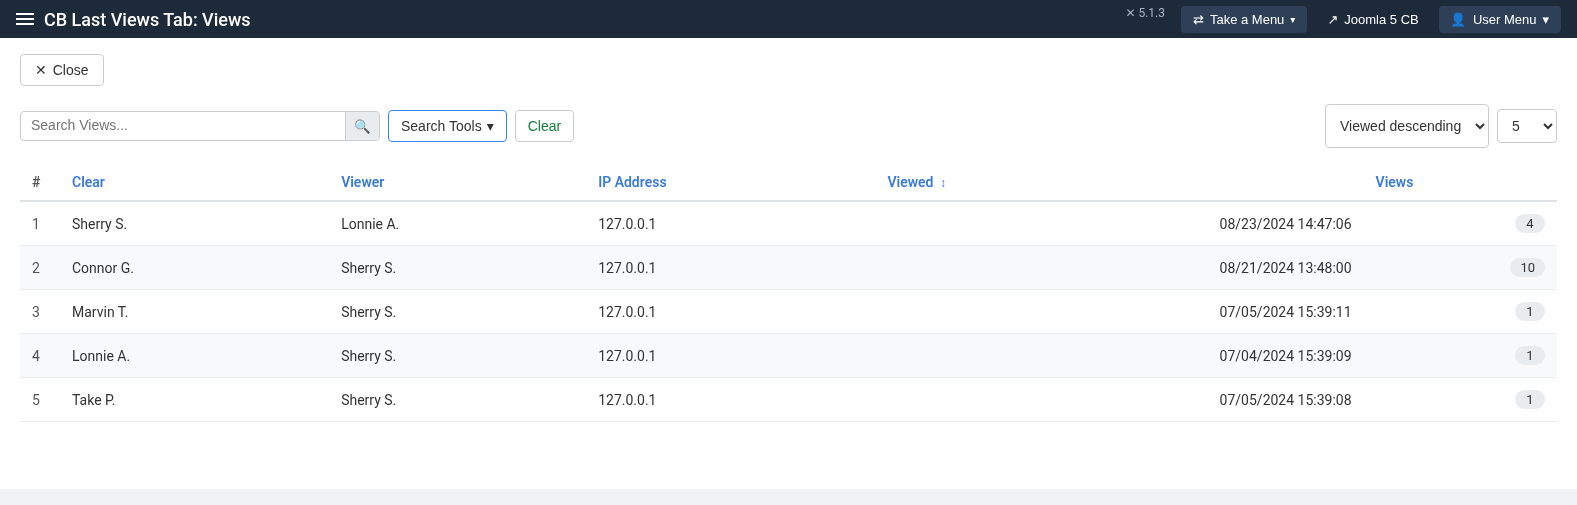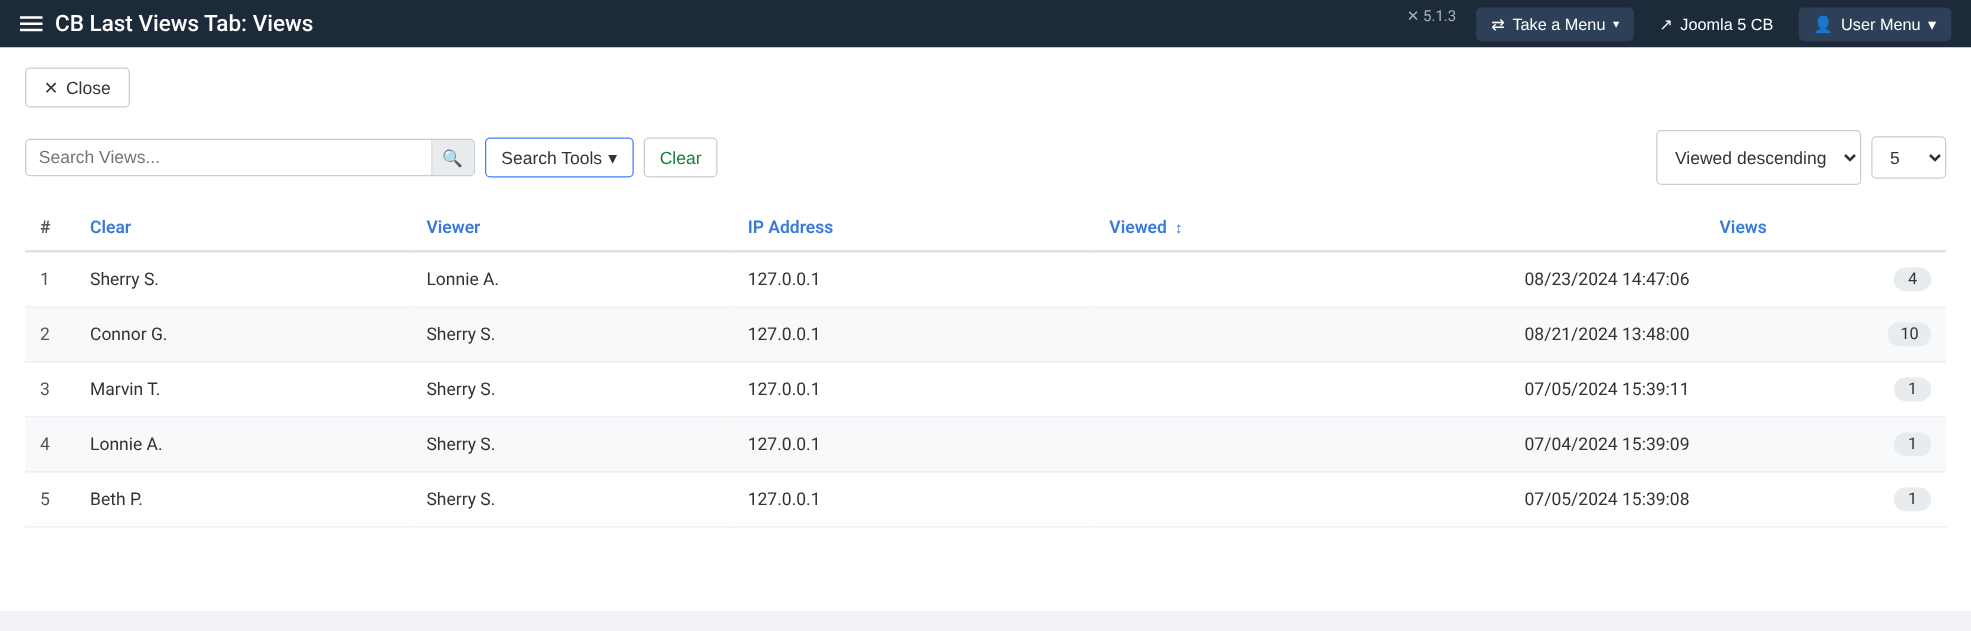--- a/index.html
+++ b/index.html
@@ -367,21 +367,21 @@
     <td>Lonnie A.</td>
     <td>Sherry S.</td>
     <td>127.0.0.1</td>
     <td class="align-right">07/04/2024 15:39:09</td>
     <td class="align-right">
       <span class="views-badge">1</span>
     </td>
   </tr>
         <tr>
     <td class="num">5</td>
-    <td>Beth P.</td>
+    <td>Take P.</td>
     <td>Sherry S.</td>
     <td>127.0.0.1</td>
     <td class="align-right">07/05/2024 15:39:08</td>
     <td class="align-right">
       <span class="views-badge">1</span>
     </td>
   </tr>
       </tbody>
   </table>
 </div>

